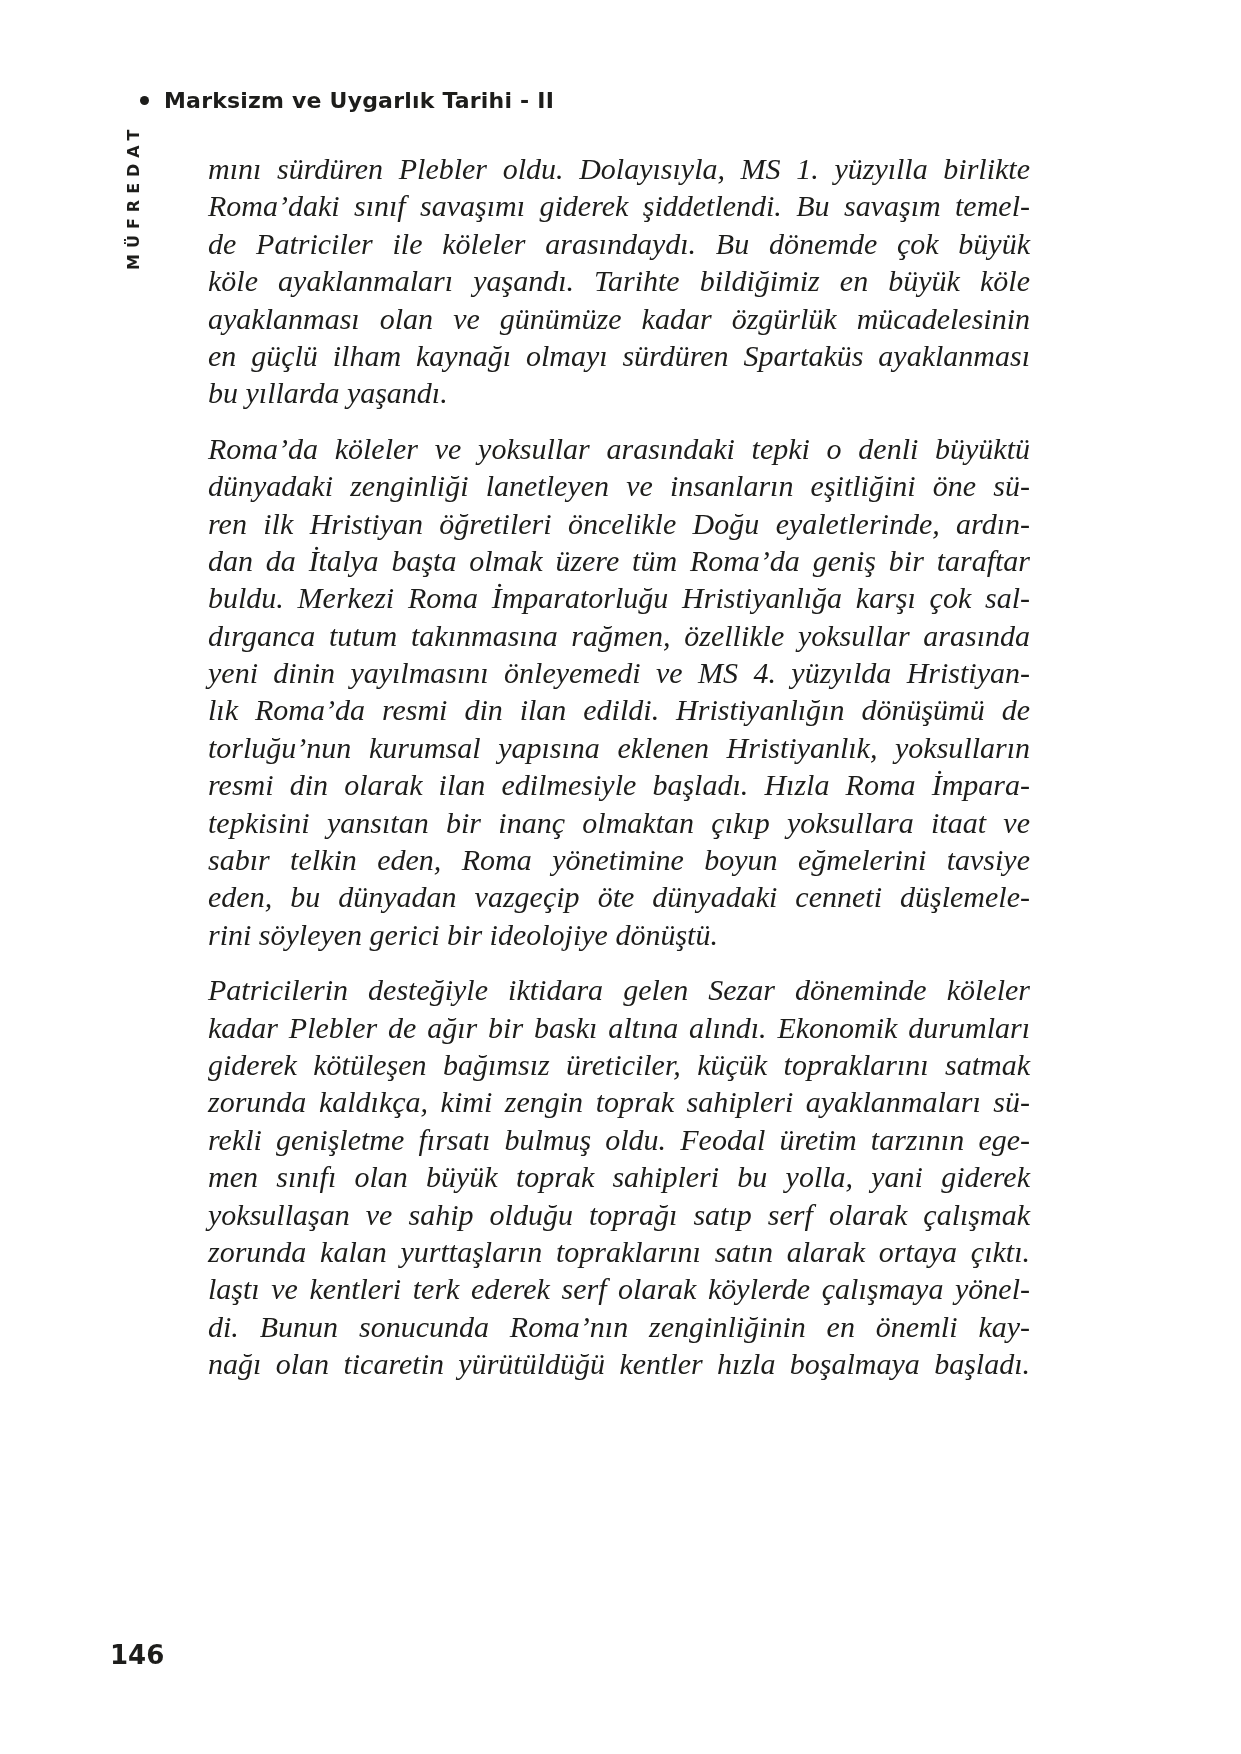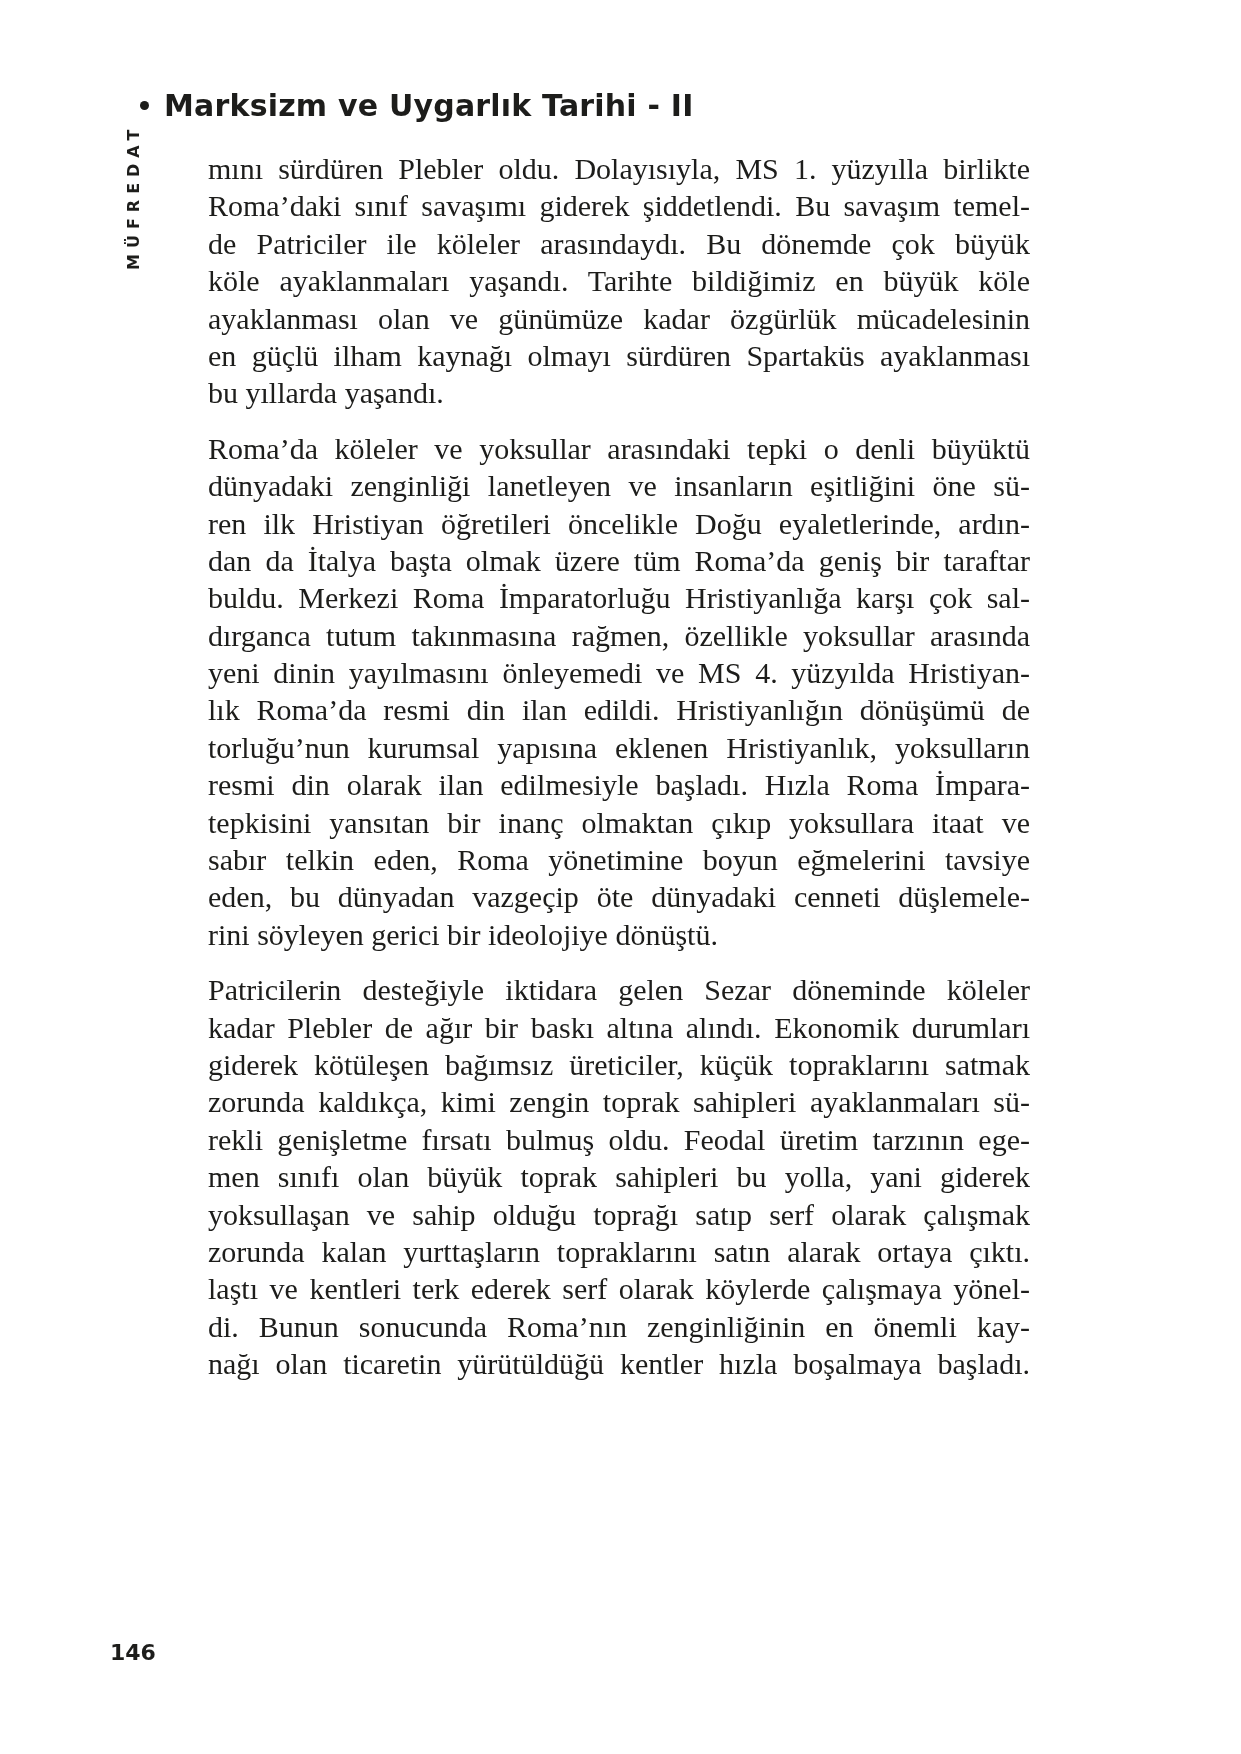--- a/index.html
+++ b/index.html
@@ -1,47 +1,47 @@
 <!DOCTYPE html>
 <html><head>
   <meta charset="utf-8">
   <style>
     html, body { margin: 0; padding: 0; background: #ffffff; }
     body { width: 1241px; height: 1754px; position: relative; overflow: hidden; color: #1d1d1b; }
     .running-head {
       position: absolute; left: 140px; top: 88px;
       font-family: "DejaVu Sans", sans-serif; font-weight: bold;
-      font-size: 30px; letter-spacing: 0.2px; color: #1d1d1b;
+      font-size: 22px; letter-spacing: 0.2px; color: #1d1d1b;
       display: flex; align-items: center; text-align: center;
     }
     .bullet {
       display: inline-block; width: 9px; height: 9px; border-radius: 50%;
       background: #1d1d1b; margin-right: 15px;
     }
     .side-label {
       position: absolute; left: 124px; top: 270px;
       transform-origin: 0 0; transform: rotate(-90deg);
       font-family: "DejaVu Sans", sans-serif; font-weight: bold;
       font-size: 16px; letter-spacing: 6px; color: #1d1d1b; white-space: nowrap;
     }
     .body-text {
       position: absolute; left: 208px; top: 150px; width: 822px;
       font-family: "Liberation Serif", "DejaVu Serif", serif;
       font-size: 30px; line-height: 37.4px; color: #1d1d1b;
     }
-    .paragraph { margin: 0 0 18px 0; }
+    .paragraph { margin: 0 0 18px 0; font-style: italic; }
     .line {
       display: block; text-align: justify; text-align-last: justify;
       white-space: nowrap; height: 37.4px;
     }
     .line.last { text-align-last: left; }
     .page-number {
       position: absolute; left: 110px; top: 1640px;
       font-family: "DejaVu Sans", sans-serif; font-weight: bold;
-      font-size: 22px; color: #1d1d1b;
+      font-size: 26px; color: #1d1d1b;
     }
   </style>
 </head>
 <body>
 
 <div class="running-head">
   <span class="bullet"></span>
   <span>Marksizm ve Uygarlık Tarihi - II</span>
 </div>
 

